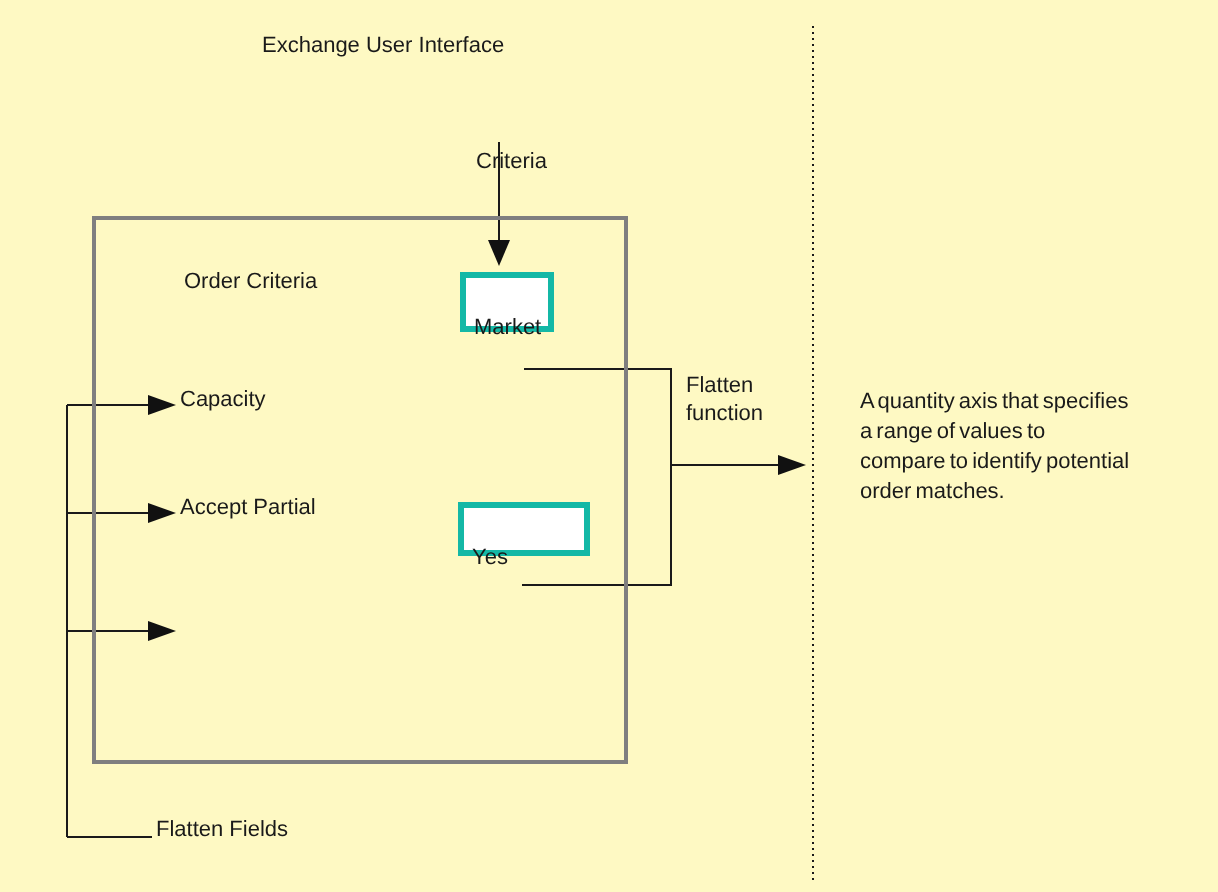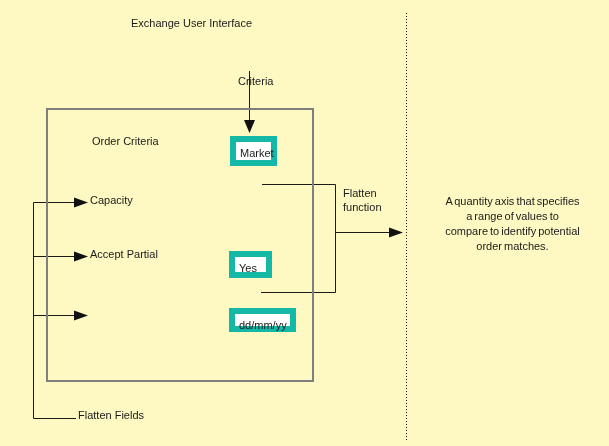--- a/index.html
+++ b/index.html
@@ -23,25 +23,25 @@
   .flatten{line-height:14px;}
   .mainbox{
     position:absolute;
     left:46px;top:108px;
     width:264px;height:270px;
     border:2px solid #7f7f7f;
     background:transparent;
   }
   .fieldbox{
     position:absolute;
-    border:6px solid #14b8a6;
+    border:3px solid #14b8a6;
     background:#ffffff;
     font-size:11px;
     line-height:13px;
-    padding:5px 0 0 4px;
+    padding:19px 0 0 4px;
     box-sizing:border-box;
   }
 </style>
 </head>
 <body>
 
 <div class="canvas">
 
   <svg class="lines" viewBox="0 0 609 446" xmlns="http://www.w3.org/2000/svg">
 
@@ -75,31 +75,28 @@
   <div class="mainbox"></div>
 
   <div class="t" style="left:92px;top:135px;text-align:right;">Order Criteria</div>
   <div class="fieldbox" style="left:230px;top:136px;width:47px;height:30px;">
     <span>Market</span>
   </div>
 
   <div class="t" style="left:90px;top:194px;">Capacity</div>
 
   <div class="t" style="left:90px;top:248px;">Accept Partial</div>
-  <div class="fieldbox" style="left:229px;top:251px;width:43px;height:27px;">
+  <div class="fieldbox" style="left:229px;top:251px;width:66px;height:27px;">
     <span>Yes</span>
   </div>
 
-  <div class="fieldbox" style="left:229px;top:308px;width:67px;height:24px;">
-    <span>dd/mm/yy</span>
-  </div>
 
   <div class="t flatten" style="left:343px;top:186px;">Flatten
 function</div>
 
-  <div class="t desc" style="left:430px;top:194px;text-align:center;">A quantity axis that specifies
+  <div class="t desc" style="left:430px;top:194px;">A quantity axis that specifies
 a range of values to
 compare to identify potential
 order matches.</div>
 
   <div class="t" style="left:78px;top:409px;">Flatten Fields</div>
 
 </div>
 
 </body></html>

